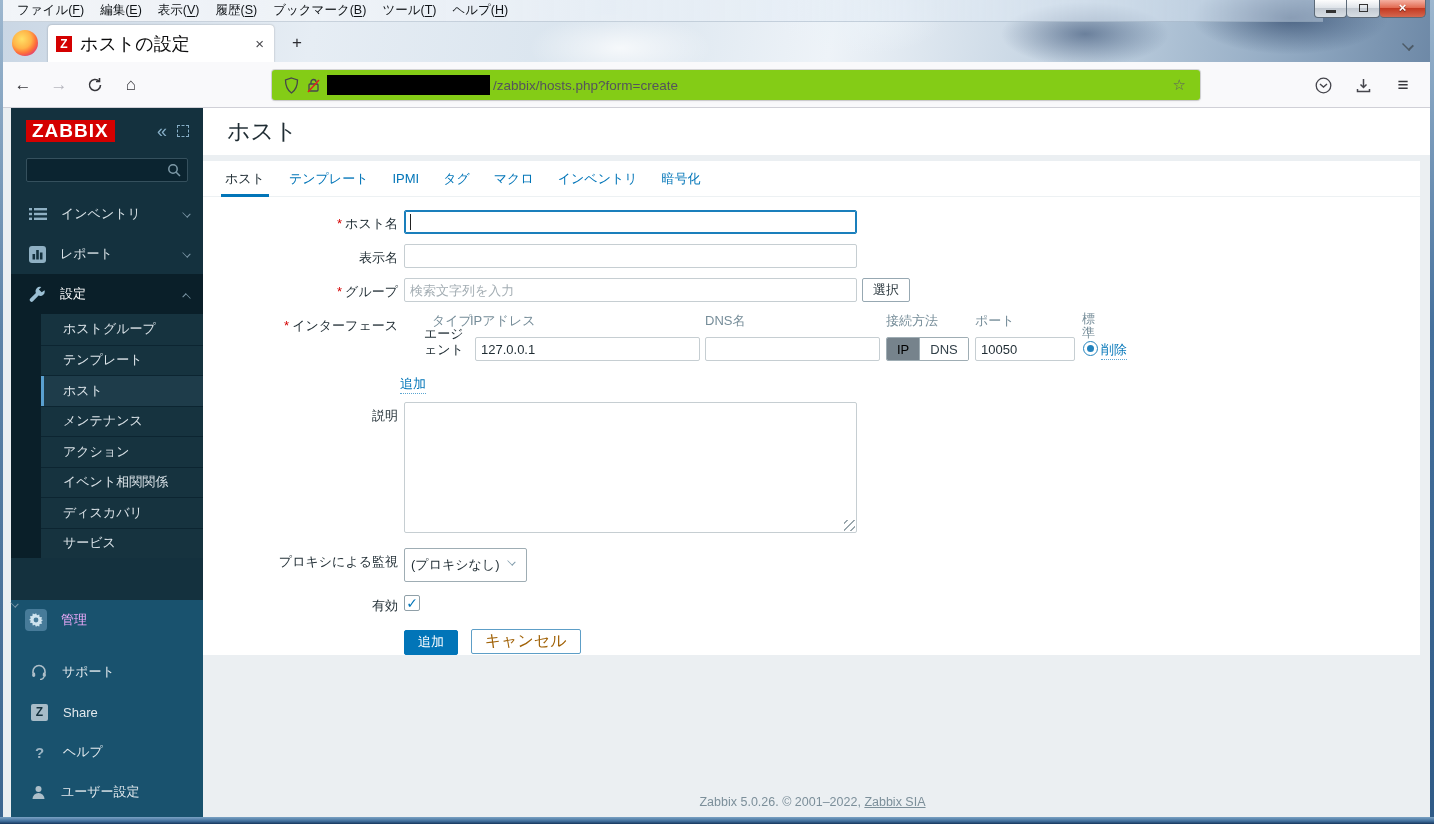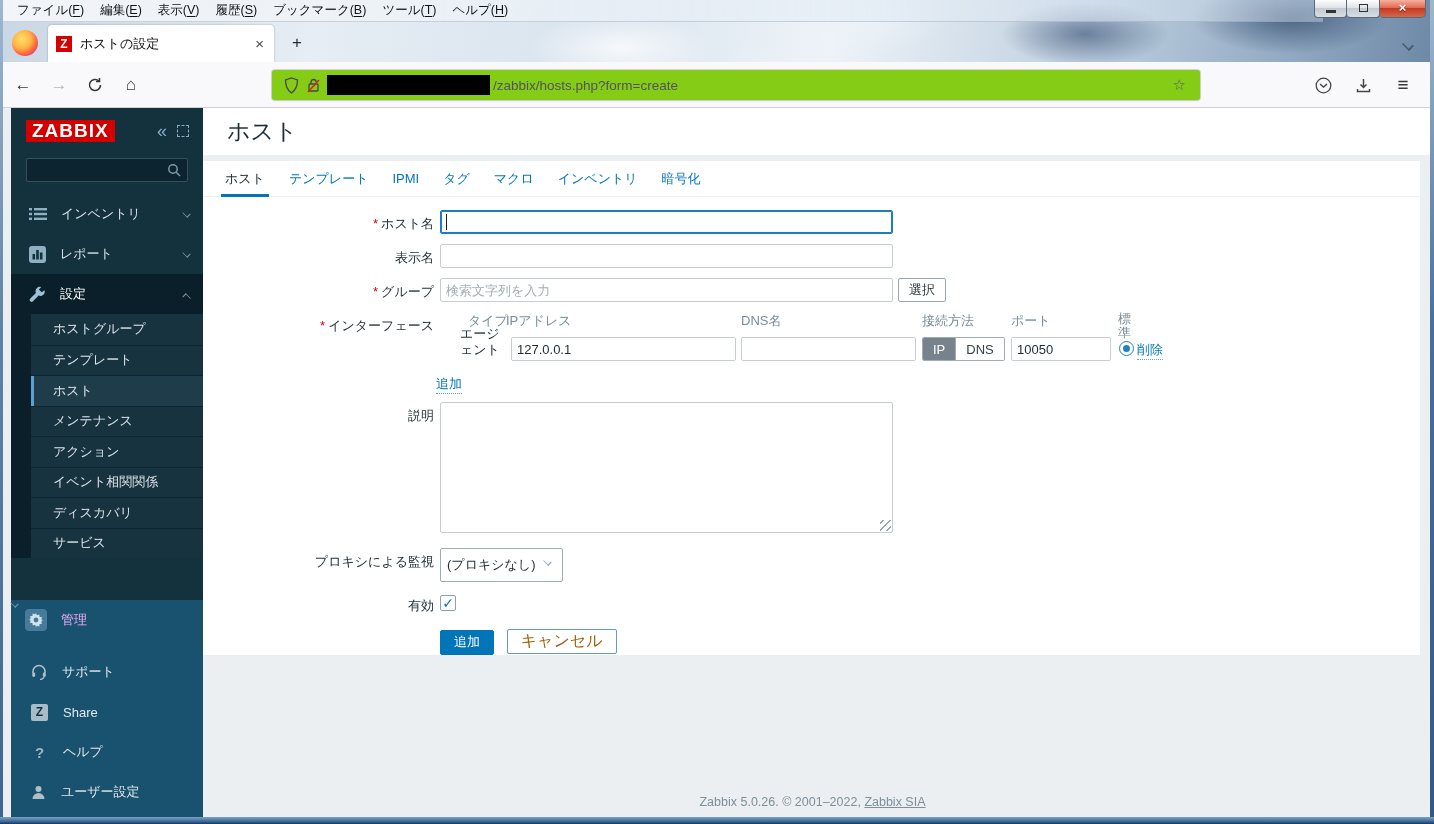--- a/index.html
+++ b/index.html
@@ -31,21 +31,21 @@
   .winbtn.close { width:46px; border-radius:0 0 5px 4px;
     background:linear-gradient(180deg,#f5b0a1,#e26b52 45%,#c43a22 50%,#d4674f); color:#fff; font-weight:bold; font-size:13px; text-shadow:0 1px 1px rgba(0,0,0,.45); }
   .winbtn .maxglyph { display:inline-block; width:9px; height:8px; border:1.5px solid #333; margin-top:4px; background:transparent; }
   .winbtn .minglyph { display:inline-block; width:10px; height:3px; background:#333; margin-top:10px; }
 
   .fx-icon { position:absolute; left:12px; top:30px; width:26px; height:26px; border-radius:50%;
     background:radial-gradient(circle at 38% 35%, #ffe066, #ffb347 40%, #ff7139 60%, #e3426d 78%, #9059c8 95%); }
   .browser-tab { position:absolute; left:48px; top:25px; width:226px; height:37px; background:#fff; border-radius:4px 4px 0 0;
     box-shadow:0 0 2px rgba(0,0,0,.3); display:flex; align-items:center; padding:0 8px; gap:8px; }
   .favicon { width:16px; height:16px; background:#d40000; color:#fff; font-weight:bold; font-size:12px; line-height:16px; text-align:center; flex:0 0 16px; }
-  .tab-title { flex:1; font-size:13px; color:#0c0c0d; white-space:nowrap; overflow:hidden; }
+  .tab-title { flex:1; font-size:18px; color:#0c0c0d; white-space:nowrap; overflow:hidden; }
   .tab-close { color:#4a4a4f; font-size:15px; line-height:14px; padding:0 2px; }
   .newtab-btn { position:absolute; left:286px; top:33px; font-size:17px; color:#2b2b31; padding:0 6px; }
   .alltabs-chevron { position:absolute; right:20px; top:38px; width:12px; height:12px; }
   .alltabs-chevron::before { content:""; position:absolute; left:1px; top:2px; width:8px; height:8px; border-right:2px solid #4d5a66; border-bottom:2px solid #4d5a66; transform:rotate(45deg) scaleY(.7); }
 
   
   .navbar { position:absolute; left:3px; top:62px; width:1427px; height:46px; background:#f9f9fb; border-bottom:1px solid #d0d0d7; display:flex; align-items:center; }
   .nav-icon { width:32px; height:32px; display:flex; align-items:center; justify-content:center; font-size:17px; color:#37373c; margin-left:4px; border-radius:4px; }
   .nav-icon.disabled { color:#b6b6be; }
   .urlbar { position:absolute; left:269px; top:8px; width:928px; height:30px; background:#84cc16; border-radius:3px; box-shadow:0 0 0 1px rgba(0,0,0,.14), 0 1px 3px rgba(0,0,0,.08); display:flex; align-items:center; padding:0 8px; }
@@ -61,21 +61,21 @@
   .sb-logo-row { display:flex; align-items:center; padding:12px 14px 10px 15px; }
   .sb-logo { background:#d40000; color:#fff; font-weight:bold; font-size:19px; letter-spacing:1px; padding:0 6px; line-height:22px; }
   .sb-collapse { margin-left:auto; color:#86aec6; font-size:18px; line-height:14px; }
   .sb-expand { width:12px; height:12px; border:1px dashed #86aec6; margin-left:10px; }
   .sb-search { margin:6px 15px 12px 15px; height:24px; background:#0b2430; border:1px solid #35505d; border-radius:2px; display:flex; align-items:center; justify-content:flex-end; padding:0 6px; }
   .sb-item { height:40px; display:flex; align-items:center; padding:0 12px 0 18px; color:#d7e0e5; gap:14px; }
   .sb-item .chev { margin-left:auto; width:8px; height:8px; position:relative; }
   .chev::before { content:""; position:absolute; left:0; top:0; width:6px; height:6px; border-right:1.5px solid #7e9aaa; border-bottom:1.5px solid #7e9aaa; transform:rotate(45deg) scaleY(.7); }
   .chev.up::before { transform:rotate(-135deg) scaleY(.7); top:4px; }
   .sb-item.expanded { background:#0a1f29; color:#fff; }
-  .sb-submenu { background:#0a1f29; padding-left:20px; }
+  .sb-submenu { background:#0a1f29; padding-left:30px; }
   .sb-subitem { height:30.5px; display:flex; align-items:center; padding-left:22px; background:#16333f; border-top:1px solid #0c2531; color:#dbe3e8; position:relative; font-size:13px; }
   .sb-subitem:first-child { border-top:none; }
   .sb-subitem.selected { background:#1e3c4a; }
   .sb-subitem.selected::before { content:""; position:absolute; left:0; top:0; bottom:0; width:3px; background:#5aa0d0; }
   .sb-lower { background:#19526e; position:absolute; left:0; top:492px; width:192px; height:218px; }
   .sb-admin { height:40px; display:flex; align-items:center; gap:14px; padding:0 12px 0 14px; color:#f0abfc; }
   .gear-badge { width:22px; height:22px; background:#477b99; border-radius:4px; display:flex; align-items:center; justify-content:center; }
   .sb-user-menu { margin-top:12px; }
   .sb-uitem { height:40px; display:flex; align-items:center; gap:15px; padding:0 12px 0 20px; color:#e2e9ed; }
   .z-badge { width:17px; height:17px; background:#a7bcc8; color:#14313e; font-weight:bold; font-size:12px; display:flex; align-items:center; justify-content:center; border-radius:2px; }
@@ -85,38 +85,38 @@
   .main { position:absolute; left:195px; top:108px; width:1235px; height:710px; background:#ebeff2; }
   .page-header { height:47px; background:#fff; display:flex; align-items:center; padding-left:32px; }
   .page-title { font-size:23px; color:#1f2c33; }
   .card { position:absolute; left:8px; top:53px; width:1217px; height:494px; background:#fff; }
   .tabs-row { height:36px; display:flex; align-items:center; padding-left:10px; border-bottom:1px solid #edf1f3; }
   .tab-link { margin:0 12px; color:#0275b8; position:relative; height:36px; display:flex; align-items:center; white-space:nowrap; }
   .tab-link.active { color:#1f2c33; }
   .tab-link.active::after { content:""; position:absolute; left:-4px; right:-4px; bottom:0; height:3px; background:#0275b8; }
 
   .form { padding-top:13px; }
-  .form-row { display:flex; margin-bottom:10px;margin-left:36px; }
+  .form-row { display:flex; margin-bottom:10px; }
   .form-label { width:195px; text-align:right; padding-top:5px; color:#1f2c33; flex:0 0 195px; }
   .form-label .req { color:#d40000; margin-right:3px; }
   .form-field { margin-left:6px; position:relative; }
   input.zbx { height:24px; border:1px solid #c6ced2; border-radius:2px; padding:0 5px; font-size:13px; color:#1f2c33; width:453px; font-family:"Liberation Sans","DejaVu Sans",sans-serif; background:#fff; }
   input.zbx.focused { border-color:#1a7fbc; box-shadow:0 0 0 1px #1a7fbc inset; }
   input.zbx::placeholder { color:#a3adb3; }
   .caret { position:absolute; left:6px; top:4px; width:1px; height:16px; background:#222; }
   .btn-gray { height:24px; margin-left:5px; background:#fff; border:1px solid #97a8b2; border-radius:2px; padding:0 10px; font-size:13px; color:#1f2c33; }
 
   .iface { position:relative; height:80px; }
   .iface .col-h { position:absolute; top:0; color:#768d99; font-size:13px; white-space:nowrap; }
   .iface .v-col { width:15px; white-space:normal; word-break:break-all; line-height:14px; }
   .iface .type-cell { position:absolute; left:20px; top:14px; width:42px; word-break:break-all; line-height:15.5px; color:#1f2c33; }
   .iface input.zbx { position:absolute; top:25px; }
   .seg { position:absolute; left:482px; top:25px; display:flex; height:24px; border:1px solid #9fadb4; border-radius:2px; overflow:hidden; }
   .seg .seg-btn { padding:0 10px; display:flex; align-items:center; background:#fff; color:#324049; font-size:13px; }
-  .seg .seg-btn.on { background:#76838c; color:#ffffff; }
+  .seg .seg-btn.on { background:#76838c; color:#000000; }
   .seg .seg-btn + .seg-btn { border-left:1px solid #9fadb4;text-align:center; }
   .radio { position:absolute; left:679px; top:29px; width:15px; height:15px; border:1px solid #2383bd; border-radius:50%; background:#fff; }
   .radio::after { content:""; position:absolute; left:3px; top:3px; width:7px; height:7px; border-radius:50%; background:#2383bd; }
   .lnk { color:#0275b8; border-bottom:1px dotted rgba(2,117,184,.65); cursor:pointer; white-space:nowrap; }
   .iface .remove-lnk { position:absolute; left:697px; top:29px; }
   .iface .add-lnk { position:absolute; left:-4px; top:63px; }
 
   textarea.zbx { width:453px; height:131px; border:1px solid #c6ced2; border-radius:2px; resize:none; font-family:"Liberation Sans","DejaVu Sans",sans-serif; font-size:13px; padding:4px 5px; }
   .grip { position:absolute; left:440px; top:118px; width:11px; height:11px;
     background:repeating-linear-gradient(135deg, transparent 0 2px, #9aa7ad 2px 3px, transparent 3px 5px); }

